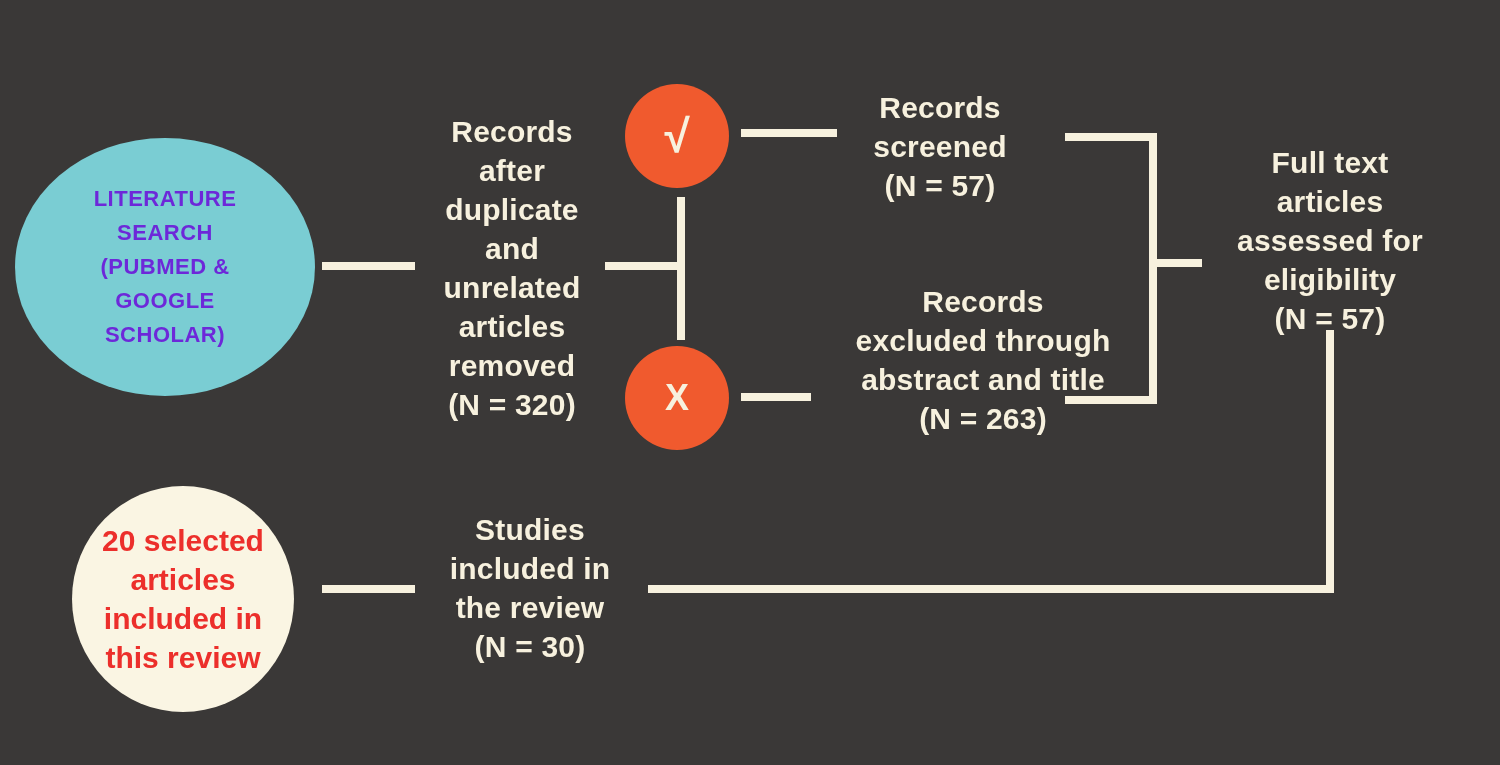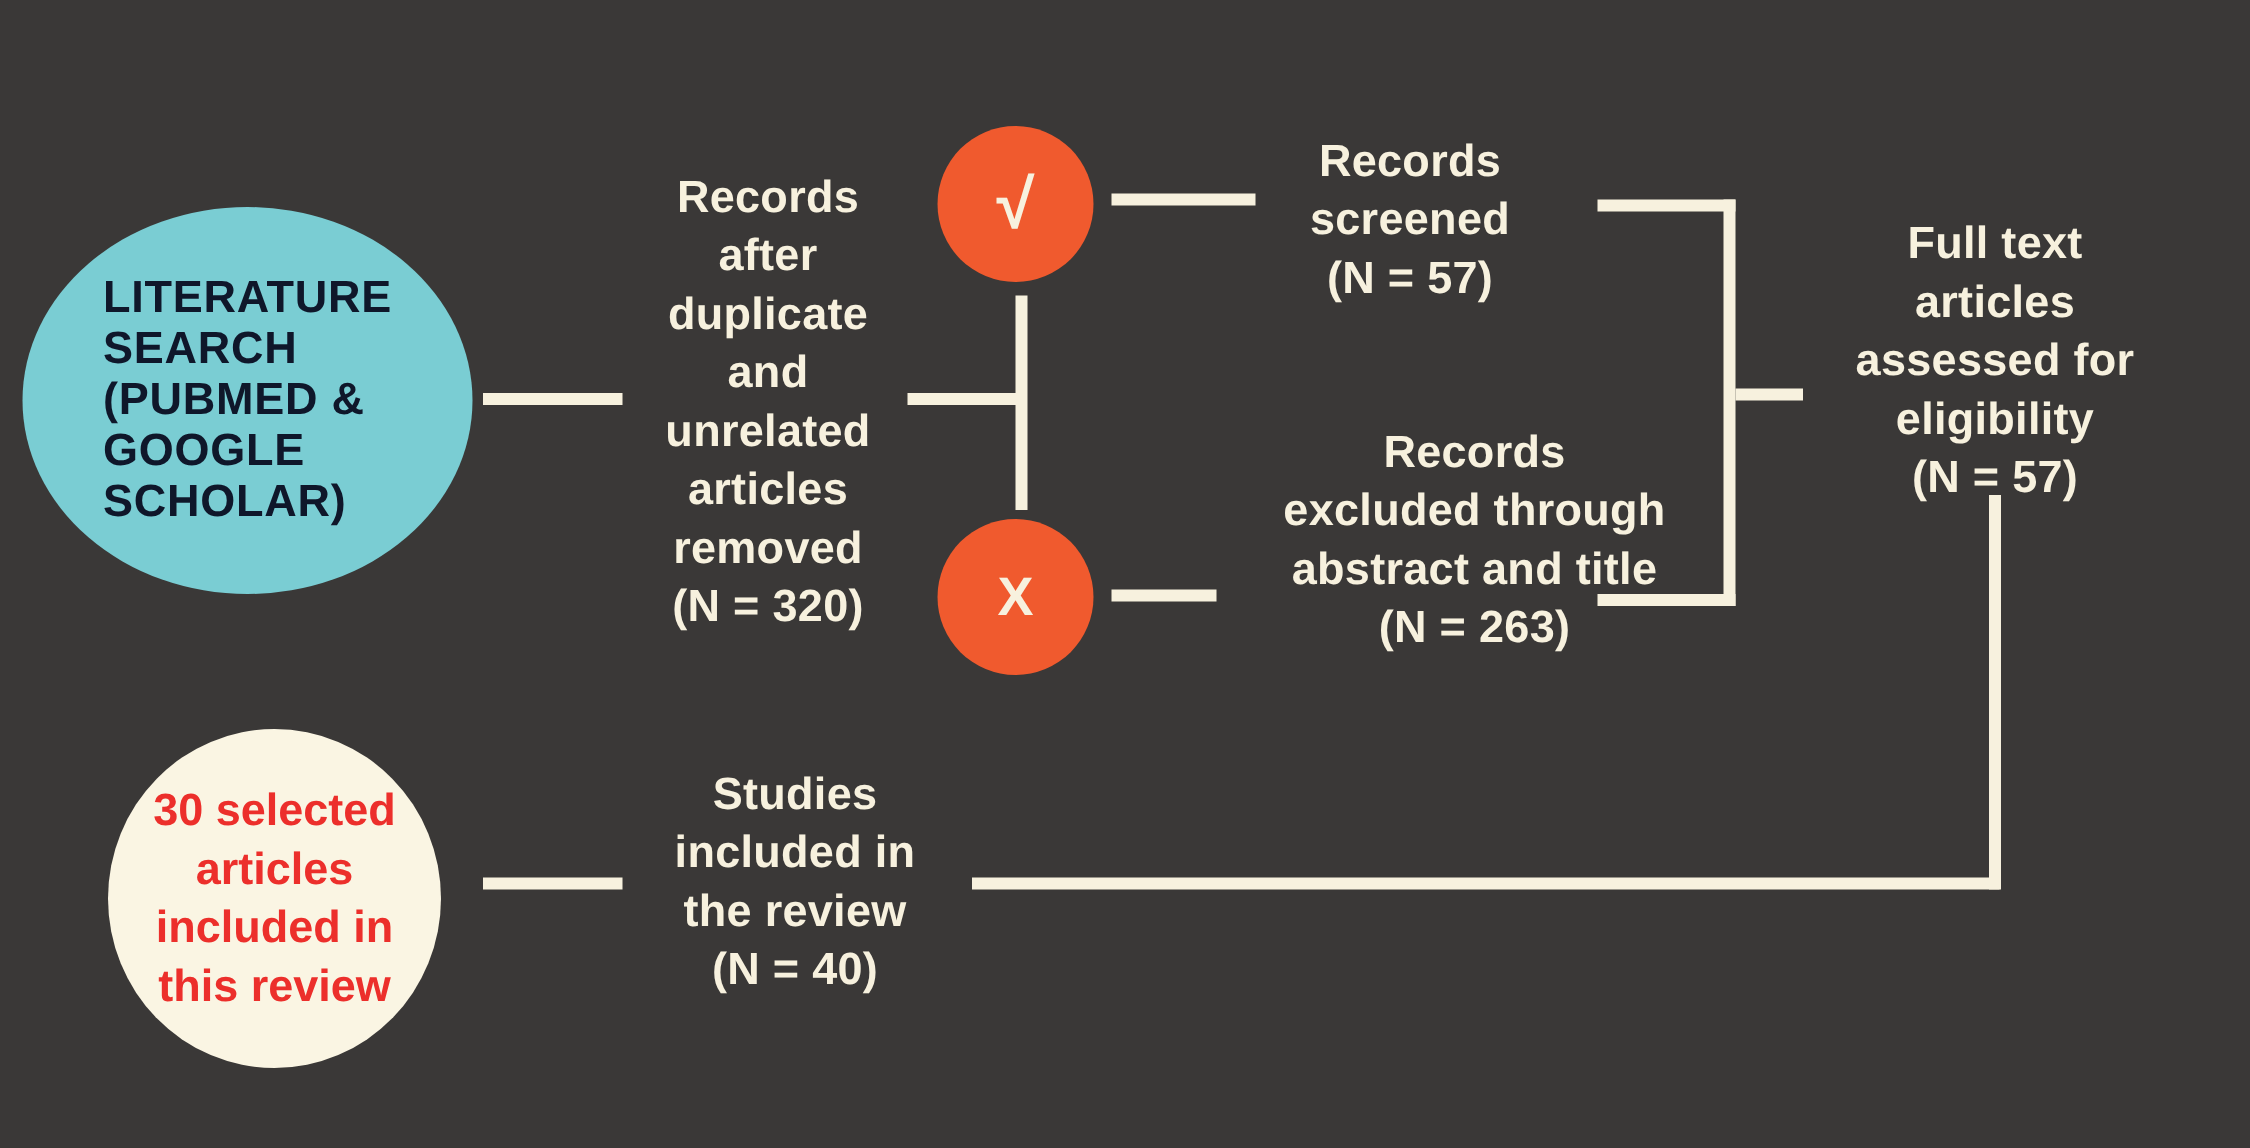--- a/index.html
+++ b/index.html
@@ -9,21 +9,21 @@
   }
   .multiline{white-space:pre-line;}
   .label{
     position:absolute;color:#f7f1de;text-align:center;
     font-weight:600;letter-spacing:.2px;
   }
   .line{position:absolute;background:#f7f1de;}
   .circle{position:absolute;border-radius:50%;display:flex;align-items:center;justify-content:center;text-align:center;}
   .teal-circle{left:15px;top:138px;width:300px;height:258px;background:#7acdd3;}
   .teal-circle .label-inner{
-    color:#0f172a;font-weight:800;font-size:30px;line-height:34px;letter-spacing:.5px;text-align:left;
+    color:#6d28d9;font-weight:800;font-size:22px;line-height:34px;letter-spacing:.5px;text-align:center;
   }
   .cream-circle{left:72px;top:486px;width:222px;height:226px;background:#faf5e3;}
   .cream-circle .label-inner{
     color:#ec2f2b;font-weight:700;font-size:30px;line-height:39px;text-align:center;
   }
   .orange-circle{width:104px;height:104px;background:#f05a2e;color:#f7f1de;}
   .orange-check{left:625px;top:84px;font-size:46px;font-weight:600;}
   .orange-cross{left:625px;top:346px;font-size:36px;font-weight:800;}
   .t30{font-size:30px;line-height:39px;}
   .records-after{left:392px;top:112px;width:240px;}
@@ -88,22 +88,22 @@
   <div class="label multiline t30 fulltext-assessed">Full text
 articles
 assessed for
 eligibility
 (N = 57)</div>
 
 
   <div class="label multiline t30 studies-included">Studies
 included in
 the review
-(N = 40)</div>
+(N = 30)</div>
 
   <div class="circle cream-circle">
-    <div class="label-inner multiline">30 selected
+    <div class="label-inner multiline">20 selected
 articles
 included in
 this review</div>
   </div>
 
 </div>
 
 </body></html>

